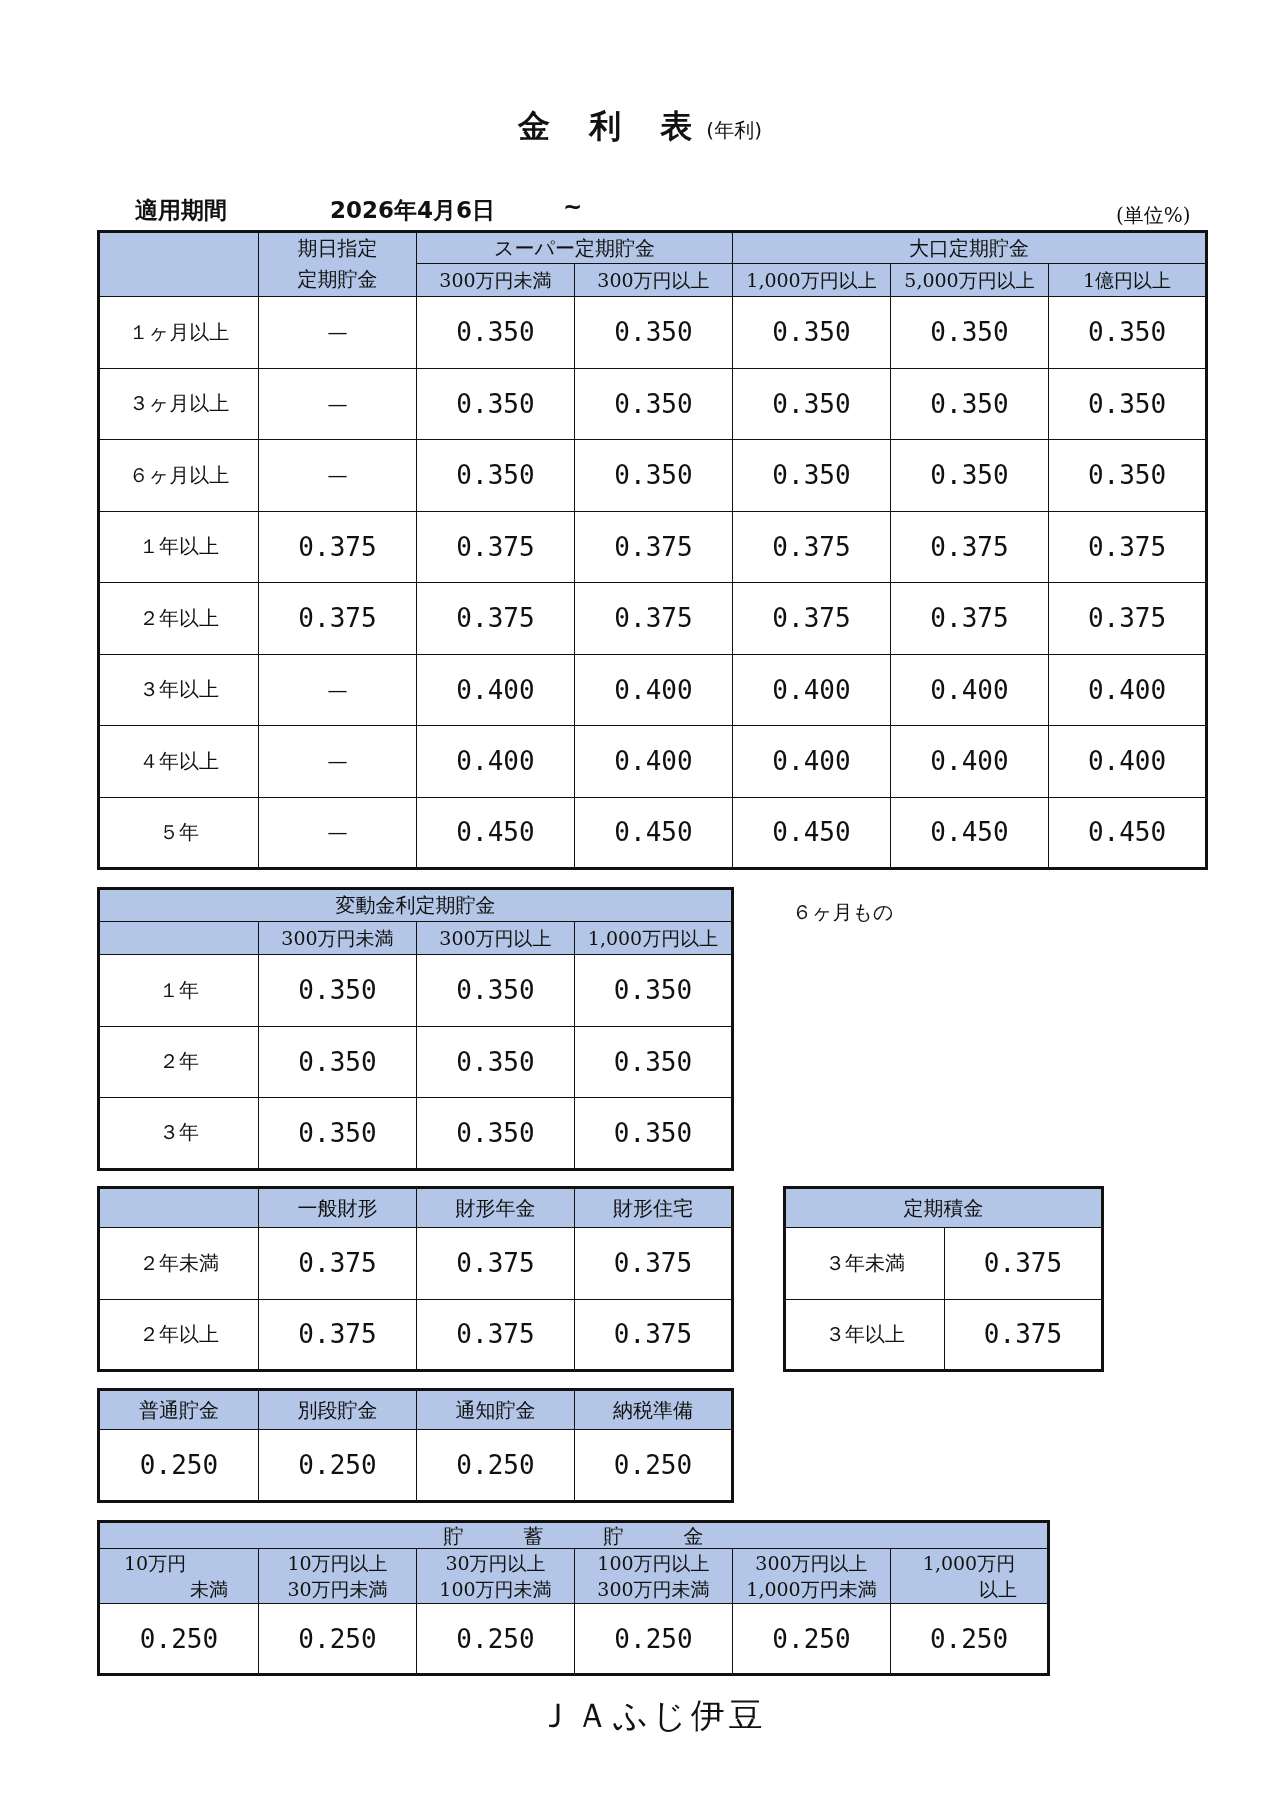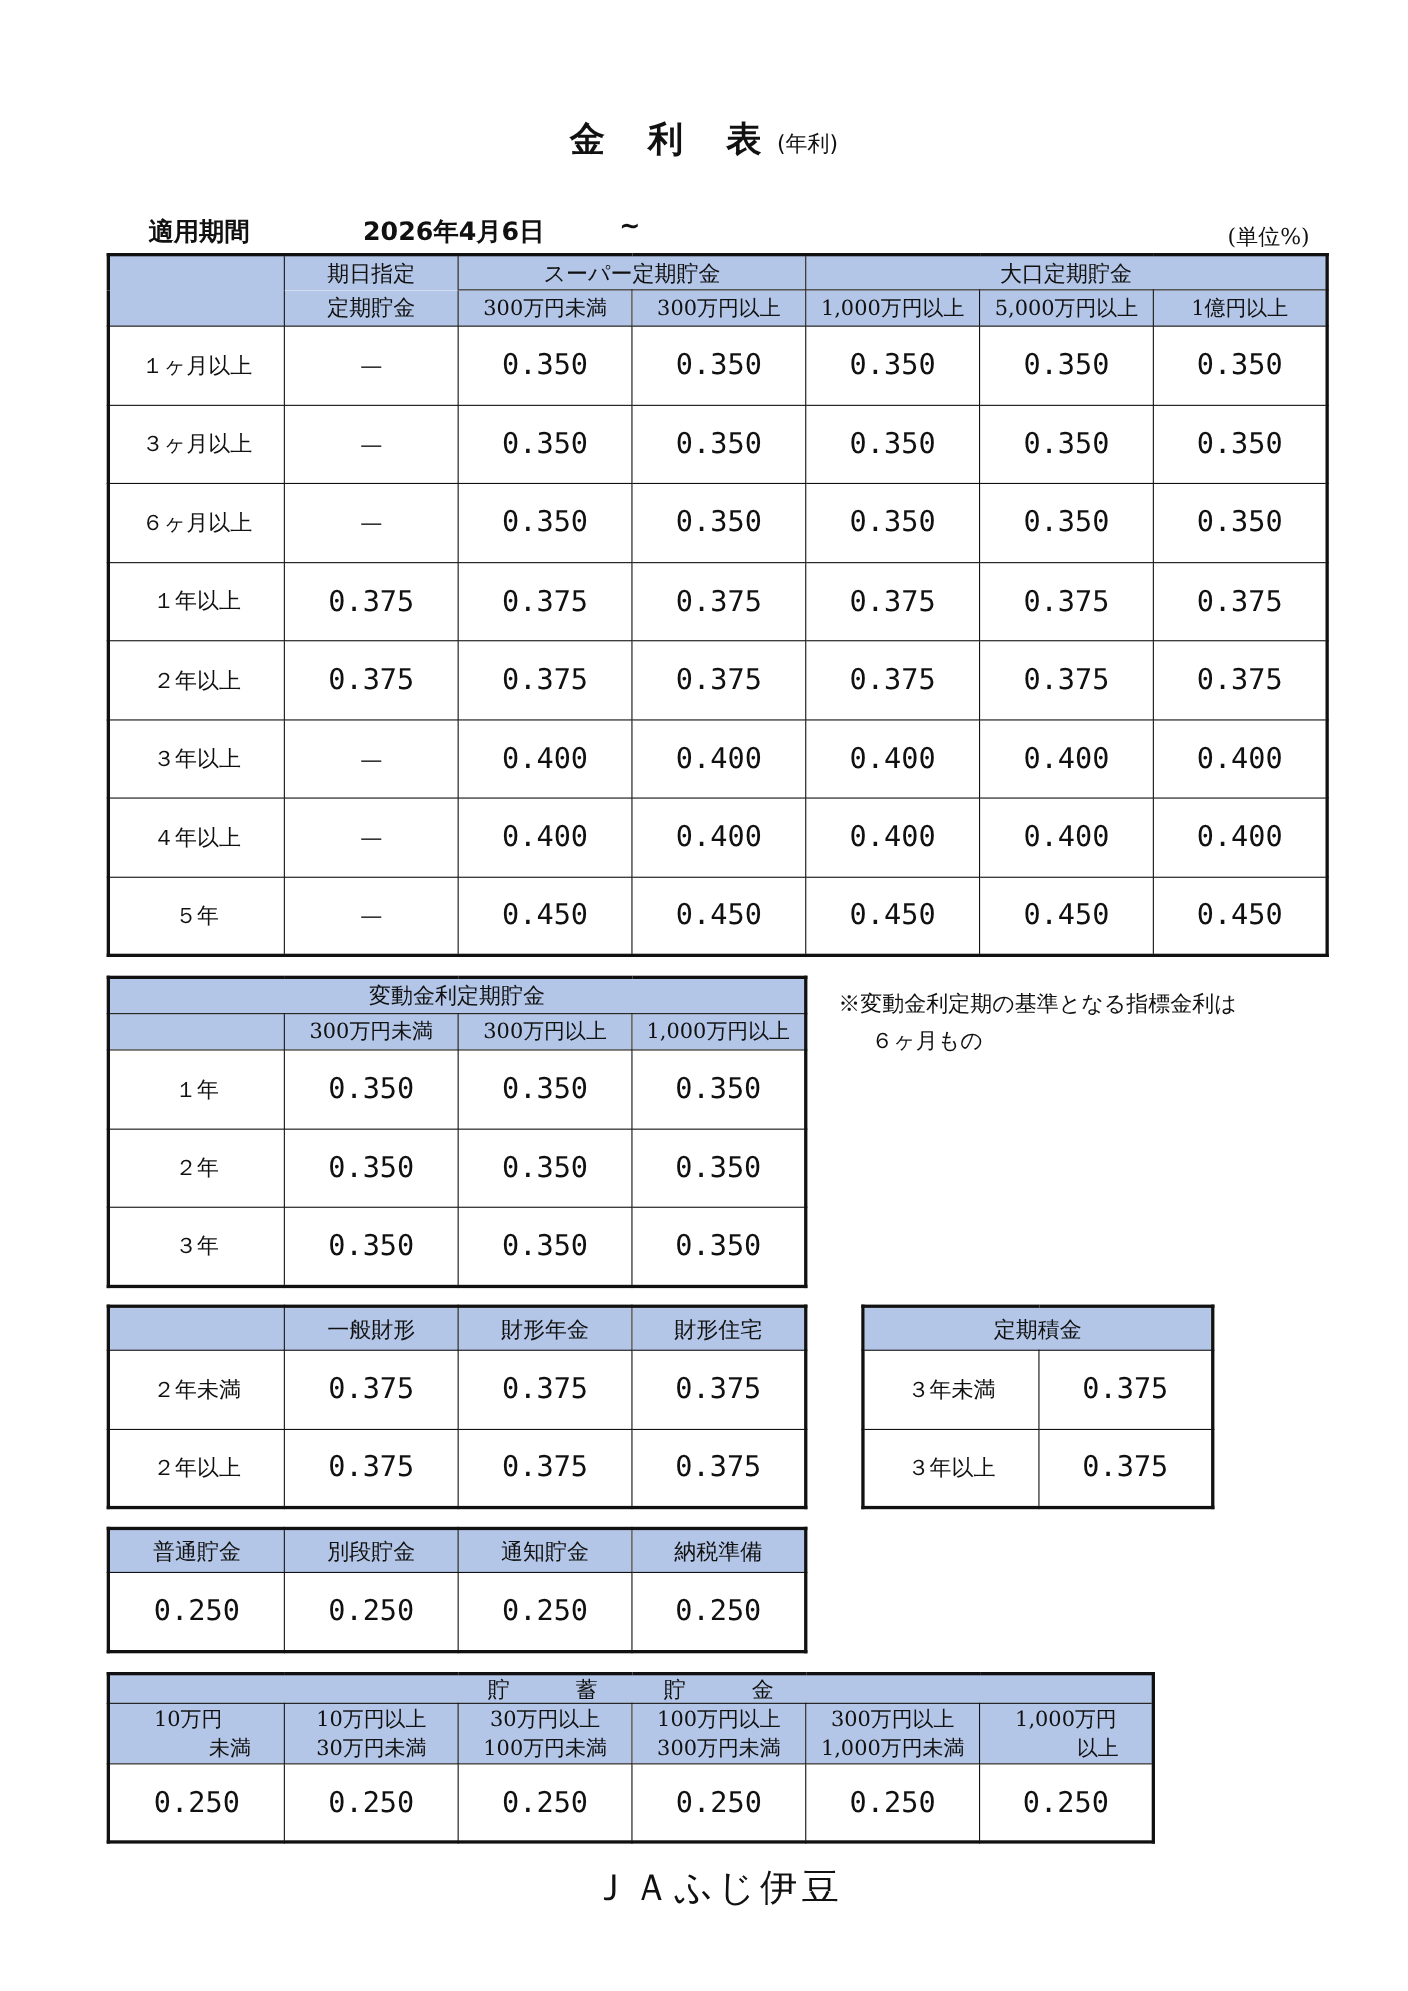--- a/index.html
+++ b/index.html
@@ -193,21 +193,20 @@
   <tr style="height:71.5px">
     <td class="lbl">３年</td>
     <td class="val">0.350</td>
     <td class="val">0.350</td>
     <td class="val">0.350</td>
   </tr>
 </tbody>
   </table>
 
 <div class="abs note">
-  <div>※変動金利定期の基準となる指標金利は</div>
   <div style="padding-left:30px">６ヶ月もの</div>
 </div>
 
 <table class="rt" style="left:97px; top:1186px; width:634px;border-radius:24px;">
   <colgroup>
       <col style="width:160px">
       <col style="width:158px">
       <col style="width:158px">
       <col style="width:158px">
     </colgroup>
@@ -284,21 +283,21 @@
       <col style="width:158px">
       <col style="width:158px">
       <col style="width:158px">
     </colgroup>
   <tbody>
       <tr style="height:27px">
     <td class="hd" colspan="6" style="line-height:24px; white-space:pre">貯　　　蓄　　　貯　　　金</td>
   </tr>
   <tr style="height:55px">
     <td class="hd-small">
-          <div style="text-align:left;padding-left:40px">10万円</div>
+          <div style="text-align:left;padding-left:24px">10万円</div>
           <div style="text-align:right;padding-right:30px">未満</div>
         </td>
     <td class="hd-small">
           <div>10万円以上</div>
           <div>30万円未満</div>
         </td>
     <td class="hd-small">
           <div>30万円以上</div>
           <div>100万円未満</div>
         </td>

